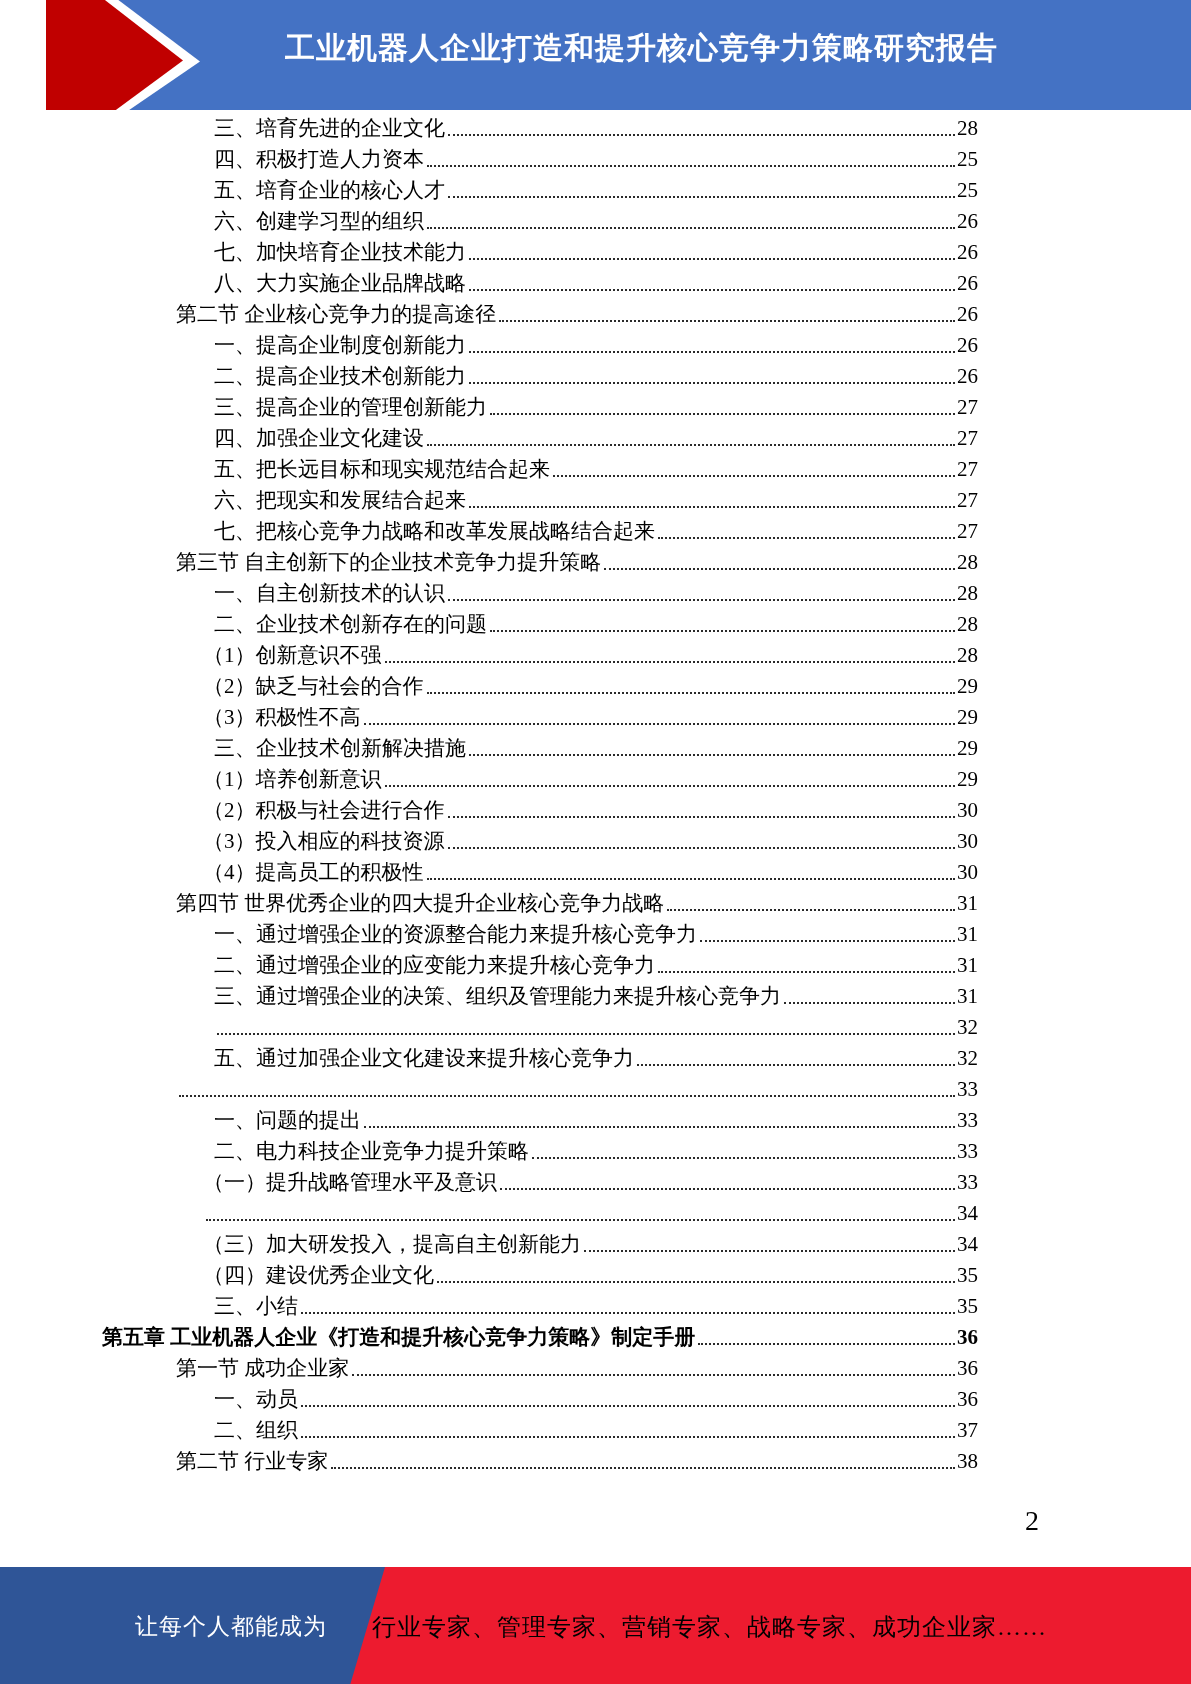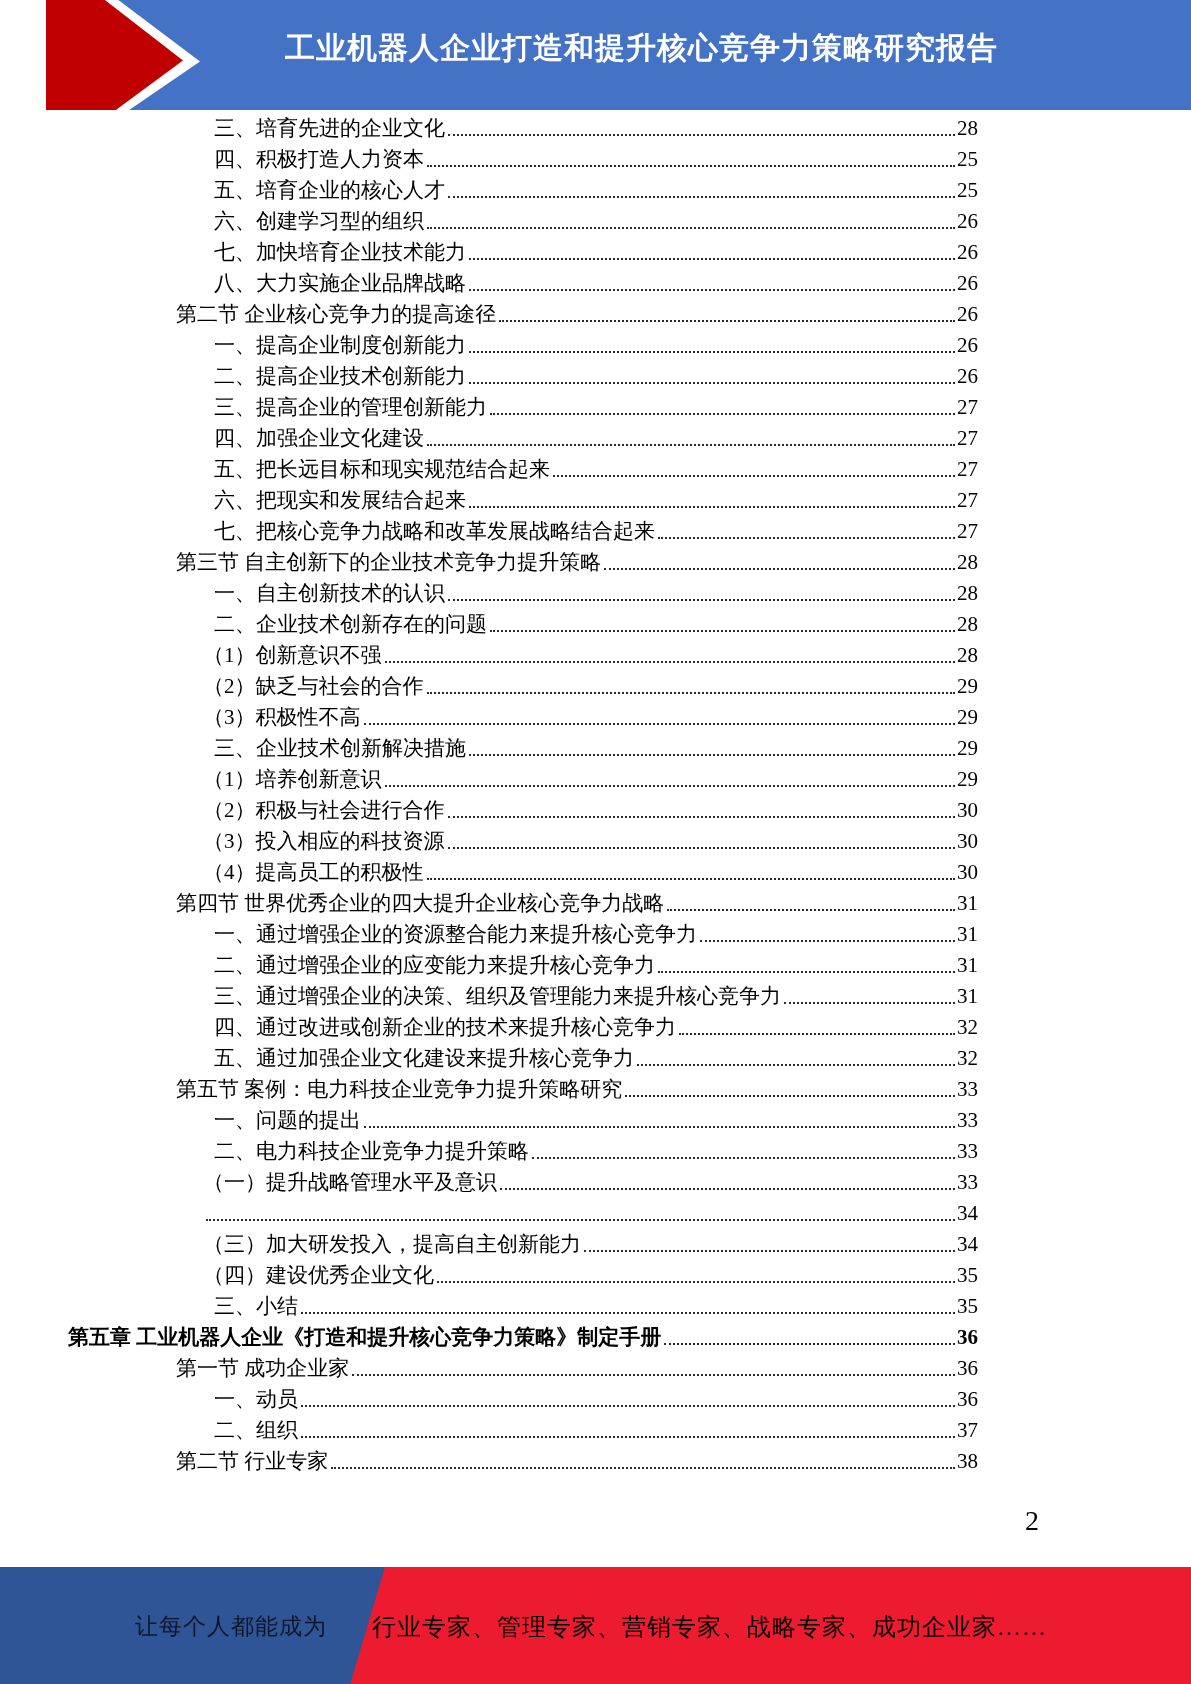--- a/index.html
+++ b/index.html
@@ -53,21 +53,21 @@
     white-space:nowrap;
   }
   .toc-row .t  { flex:0 0 auto; }
   .toc-row .dots {
     flex:1 1 auto;
     border-bottom:2px dotted #2a2a2a;
     margin:0 2px 8px 3px;
     min-width:12px;
   }
   .toc-row .pg { flex:0 0 auto; }
-  .lvl-chapter { padding-left:68px; font-weight:bold; }
+  .lvl-chapter { padding-left:102px; font-weight:bold; }
   .lvl-section { padding-left:176px; }
   .lvl-item    { padding-left:214px; }
   .lvl-sub     { padding-left:203px; }
 
   
   .pageno {
     position:absolute; top:1505px; left:1012px;
     width:40px; text-align:center;
     font-size:28px;
   }
@@ -79,21 +79,21 @@
     background:var(--footer-red,#ED1B2F);
   }
   .footer-blue {
     position:absolute; left:0; top:0;
     width:385px; height:117px;
     background:var(--footer-blue,#2F5597);
     clip-path:polygon(0 0, 100% 0, 91% 100%, 0 100%);
   }
   .footer-left {
     position:absolute; left:135px; top:44px;
-    font-size:23px; color:#0f172a;
+    font-size:23px; color:#ffffff;
     letter-spacing:1px;
   }
   .footer-right {
     position:absolute; left:372px; top:44px;
     font-size:24px; color:#000000;
     letter-spacing:1px;
   }
 </style>
 </head>
 <body>
@@ -246,31 +246,29 @@
         <span class="t">二、通过增强企业的应变能力来提升核心竞争力</span>
         <span class="dots"></span>
         <span class="pg">31</span>
       </div>
       <div class="toc-row lvl-item">
         <span class="t">三、通过增强企业的决策、组织及管理能力来提升核心竞争力</span>
         <span class="dots"></span>
         <span class="pg">31</span>
       </div>
       <div class="toc-row lvl-item">
-        <span class="t">四、通过改进或创新企业的技术来提升核心竞争力</span>
         <span class="dots"></span>
         <span class="pg">32</span>
       </div>
       <div class="toc-row lvl-item">
         <span class="t">五、通过加强企业文化建设来提升核心竞争力</span>
         <span class="dots"></span>
         <span class="pg">32</span>
       </div>
       <div class="toc-row lvl-section">
-        <span class="t">第五节 案例：电力科技企业竞争力提升策略研究</span>
         <span class="dots"></span>
         <span class="pg">33</span>
       </div>
       <div class="toc-row lvl-item">
         <span class="t">一、问题的提出</span>
         <span class="dots"></span>
         <span class="pg">33</span>
       </div>
       <div class="toc-row lvl-item">
         <span class="t">二、电力科技企业竞争力提升策略</span>

